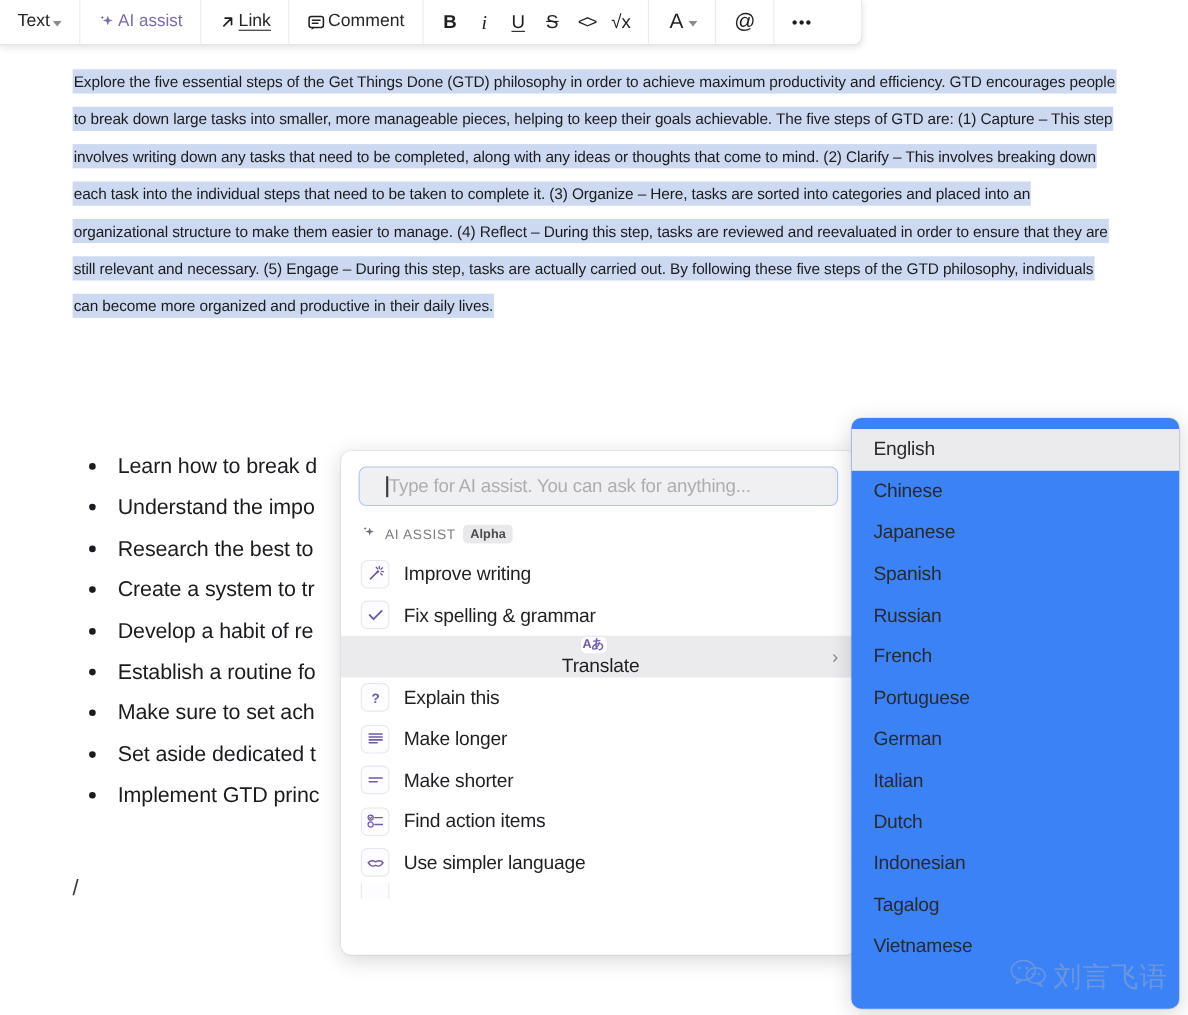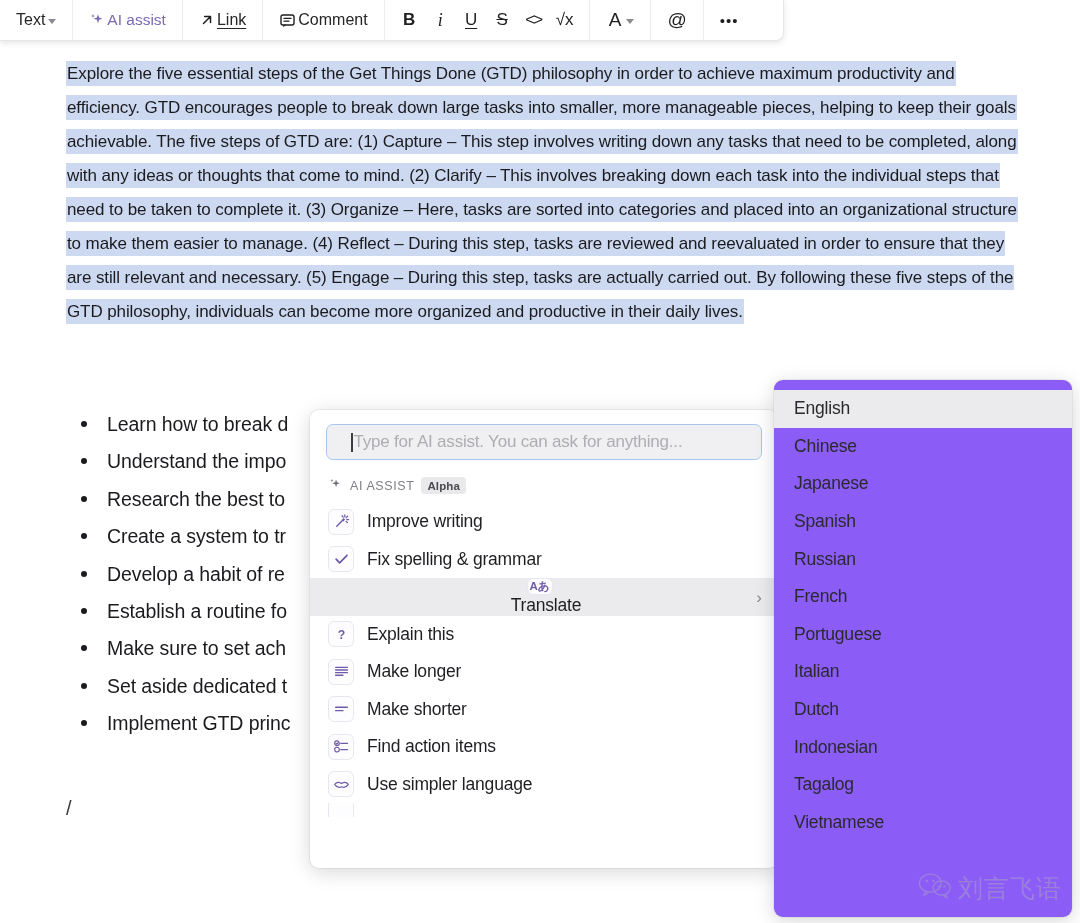--- a/index.html
+++ b/index.html
@@ -50,21 +50,21 @@
   .fmt.i { font-style: italic; font-family: "Liberation Serif", serif; font-size: 18px; }
   .fmt.u { text-decoration: underline; text-underline-offset: 3px; }
   .fmt.s { text-decoration: line-through; }
   .fmt.big { font-size: 19px; }
 
   
   .doc { position: absolute; top: 41px; left: 0; width: 1080px; height: 882px; }
 
   .para {
     position: absolute; left: 66px; top: 16px; width: 952px;
-    font-size: 17px; line-height: 34px; color: #1b1b1f;
+    font-size: 14px; line-height: 34px; color: #1b1b1f;
     letter-spacing: -0.1px;
   }
   .para .hl {
     background: #ccd9f0;
     box-decoration-break: clone;
     -webkit-box-decoration-break: clone;
     padding: 3px 1px;
   }
 
   .bullets {
@@ -149,21 +149,21 @@
     position: absolute; right: 16px; top: 50%;
     transform: translateY(-50%);
     color: #88888f; font-size: 17px; line-height: 1;
   }
   .aa-glyph { font-size: 11.5px; font-weight: bold; color: #6e5aa8; line-height: 1; }
 
   
   .lang-panel {
     position: absolute; left: 774px; top: 380px;
     width: 298px; height: 537px;
-    background: #8b5cf6;
+    background: #3b82f6;
     border-radius: 9px;
     box-shadow: 0 4px 20px rgba(0,0,0,0.16), 0 0 0 1px rgba(0,0,0,0.05);
     padding-top: 10px;
     overflow: hidden;
     z-index: 20;
   }
   .lang-item {
     height: 37.6px; display: flex; align-items: center;
     padding: 0 20px; cursor: pointer;
     font-size: 17.5px; color: #2a2a2e; letter-spacing: -0.2px;
@@ -407,20 +407,23 @@
       <span>Spanish</span>
     </div>
   <div class="lang-item">
       <span>Russian</span>
     </div>
   <div class="lang-item">
       <span>French</span>
     </div>
   <div class="lang-item">
       <span>Portuguese</span>
+    </div>
+  <div class="lang-item">
+      <span>German</span>
     </div>
   <div class="lang-item">
       <span>Italian</span>
     </div>
   <div class="lang-item">
       <span>Dutch</span>
     </div>
   <div class="lang-item">
       <span>Indonesian</span>
     </div>

